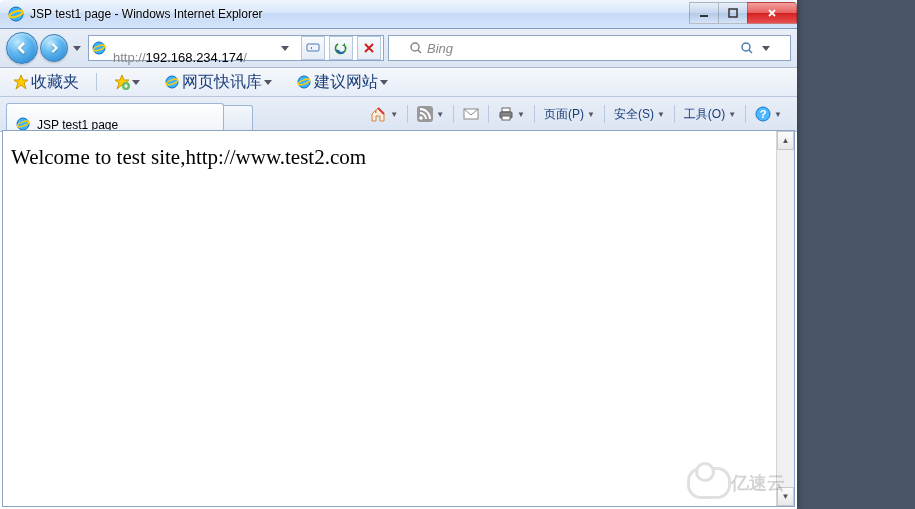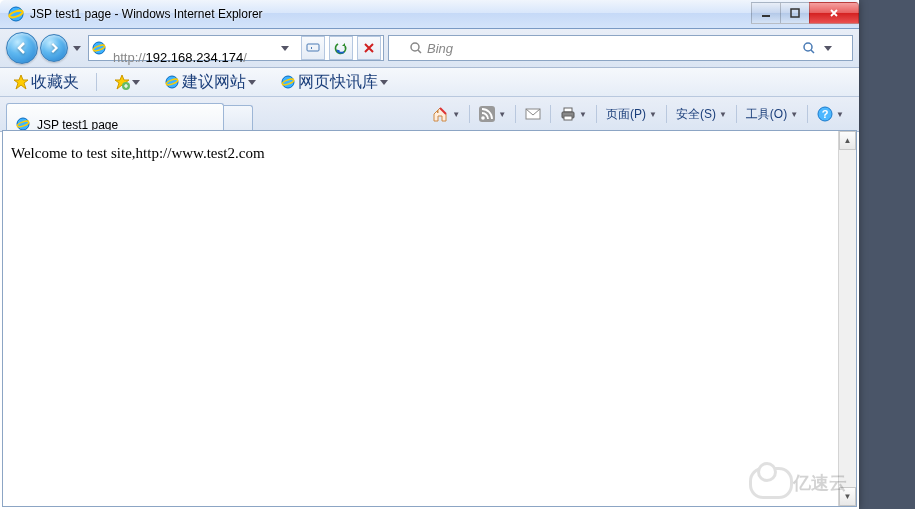--- a/index.html
+++ b/index.html
@@ -1,16 +1,16 @@
 <!DOCTYPE html>
 <html><head>
 <meta charset="utf-8">
 <style>
   html,body{margin:0;padding:0;font-family:"Segoe UI",Tahoma,sans-serif;font-size:12px;background:#4a5568;}
-  .window{width:859px;height:509px;position:relative;background:#fff;box-shadow:0 0 8px rgba(0,0,0,.4);}
+  .window{width:797px;height:509px;position:relative;background:#fff;box-shadow:0 0 8px rgba(0,0,0,.4);}
   
   
   .titlebar{height:28px;background:linear-gradient(to bottom,#f0f5fc 0%,#d9e7fb 45%,#c5d9f7 46%,#d4e4fa 100%);border-bottom:1px solid #7a9ac4;display:flex;align-items:center;padding:0 0 0 8px;border-top-left-radius:5px;border-top-right-radius:5px;}
   .titlebar .ie-logo{width:16px;height:16px;margin-right:6px;}
   .titlebar-text{flex:1;font-size:12px;color:#000;text-shadow:0 0 3px #fff;}
   .win-btns{display:flex;height:20px;margin-top:-4px;}
   .win-btn{width:28px;height:20px;display:flex;align-items:center;justify-content:center;border:1px solid rgba(0,0,0,.2);margin-left:-1px;}
   .win-min,.win-max{background:linear-gradient(to bottom,#e8eef7 0%,#c6d6ef 50%,#b4c9e8 51%,#d5e3f6 100%);}
   .win-close{width:48px;background:linear-gradient(to bottom,#f5a0a0 0%,#e86060 49%,#d42020 50%,#e95050 100%);border-top-right-radius:4px;}
   .win-btn svg{width:12px;height:10px;}
@@ -42,21 +42,21 @@
   .tabbar{height:34px;background:linear-gradient(to bottom,#e9eef7 0%,#dbe5f3 100%);border-bottom:1px solid #a9bad3;display:flex;align-items:flex-end;padding:0 6px;}
   .tab{height:28px;min-width:200px;background:linear-gradient(to bottom,#fdfefe 0%,#f0f4fa 100%);border:1px solid #9db6d6;border-bottom:none;border-top-left-radius:3px;border-top-right-radius:3px;display:flex;align-items:flex-end;padding:0 8px;gap:6px;font-size:12px;margin-bottom:-1px;}
   .newtab{width:28px;height:26px;border:1px solid #9db6d6;border-left:none;border-bottom:none;background:linear-gradient(to bottom,#f3f7fc,#e2eaf5);border-top-right-radius:3px;margin-bottom:-1px;}
   .cmd-bar{flex:1;display:flex;align-items:center;justify-content:flex-end;gap:6px;padding:0 6px;height:100%;}
   .cmd-item{display:flex;align-items:center;gap:3px;padding:2px 3px;font-size:12px;color:#1a3e7a;}
   .cmd-drop{font-size:8px;color:#556;}
   .cmd-sep{width:1px;height:18px;background:#b9c8de;}
   
   
   .content-wrap{position:absolute;top:130px;left:2px;right:2px;bottom:2px;border:1px solid #8ca5c4;background:#fff;display:flex;}
-  .content{flex:1;padding:14px 8px;font-family:"Times New Roman",serif;font-size:15px;color:#000;}
+  .content{flex:1;padding:14px 8px;font-family:"Times New Roman",serif;font-size:21px;color:#000;}
   .vscroll{width:17px;background:#f0f0f0;border-left:1px solid #d4d4d4;position:relative;}
   .vscroll-up,.vscroll-down{height:17px;background:linear-gradient(to bottom,#fcfcfc,#e8e8e8);border:1px solid #c8c8c8;display:flex;align-items:center;justify-content:center;font-size:8px;color:#555;}
   .vscroll-down{position:absolute;bottom:0;left:0;right:0;}
   
   
   .watermark{position:absolute;right:12px;bottom:10px;opacity:.25;display:flex;align-items:center;gap:0;color:#555;font-size:18px;font-weight:bold;}
   .wm-cloud{width:38px;height:26px;border:3px solid #888;border-radius:14px;position:relative;}
   .wm-cloud::before{content:"";position:absolute;width:14px;height:14px;border:3px solid #888;border-radius:50%;top:-8px;left:5px;background:#fff;}
   
   .tri{display:inline-block;width:0;height:0;border-left:4px solid transparent;border-right:4px solid transparent;border-top:5px solid #556;}
@@ -168,29 +168,29 @@
           <circle cx="12" cy="12" r="4" fill="#6b6"></circle>
           <path d="M12 10 L12 14 M10 12 L14 12" stroke="#fff" stroke-width="1.2"></path>
         </svg>
       <span class="tri"></span>
     </div>
     <div class="fav-btn">
       <svg width="16" height="16" viewBox="0 0 16 16">
           <circle cx="8" cy="8" r="6" fill="#3db2ff" stroke="#0a6bbd"></circle>
           <ellipse cx="8" cy="8" rx="6" ry="2" fill="none" stroke="#ffcc00" stroke-width="1.5" transform="rotate(-20 8 8)"></ellipse>
         </svg>
+      <span>网页快讯库</span>
+      <span class="tri"></span>
+    </div>
+    <div class="fav-btn">
+      <svg width="16" height="16" viewBox="0 0 16 16">
+          <circle cx="8" cy="8" r="6" fill="#3db2ff" stroke="#0a6bbd"></circle>
+          <ellipse cx="8" cy="8" rx="6" ry="2" fill="none" stroke="#ffcc00" stroke-width="1.5" transform="rotate(-20 8 8)"></ellipse>
+        </svg>
       <span>建议网站</span>
-      <span class="tri"></span>
-    </div>
-    <div class="fav-btn">
-      <svg width="16" height="16" viewBox="0 0 16 16">
-          <circle cx="8" cy="8" r="6" fill="#3db2ff" stroke="#0a6bbd"></circle>
-          <ellipse cx="8" cy="8" rx="6" ry="2" fill="none" stroke="#ffcc00" stroke-width="1.5" transform="rotate(-20 8 8)"></ellipse>
-        </svg>
-      <span>网页快讯库</span>
       <span class="tri"></span>
     </div>
   </div>
 
   <div class="tabbar">
     <div class="tab">
       <svg width="16" height="16" viewBox="0 0 16 16">
           <circle cx="8" cy="8" r="6" fill="#3db2ff" stroke="#0a6bbd"></circle>
           <ellipse cx="8" cy="8" rx="6" ry="2" fill="none" stroke="#ffcc00" stroke-width="1.5" transform="rotate(-20 8 8)"></ellipse>
         </svg>

